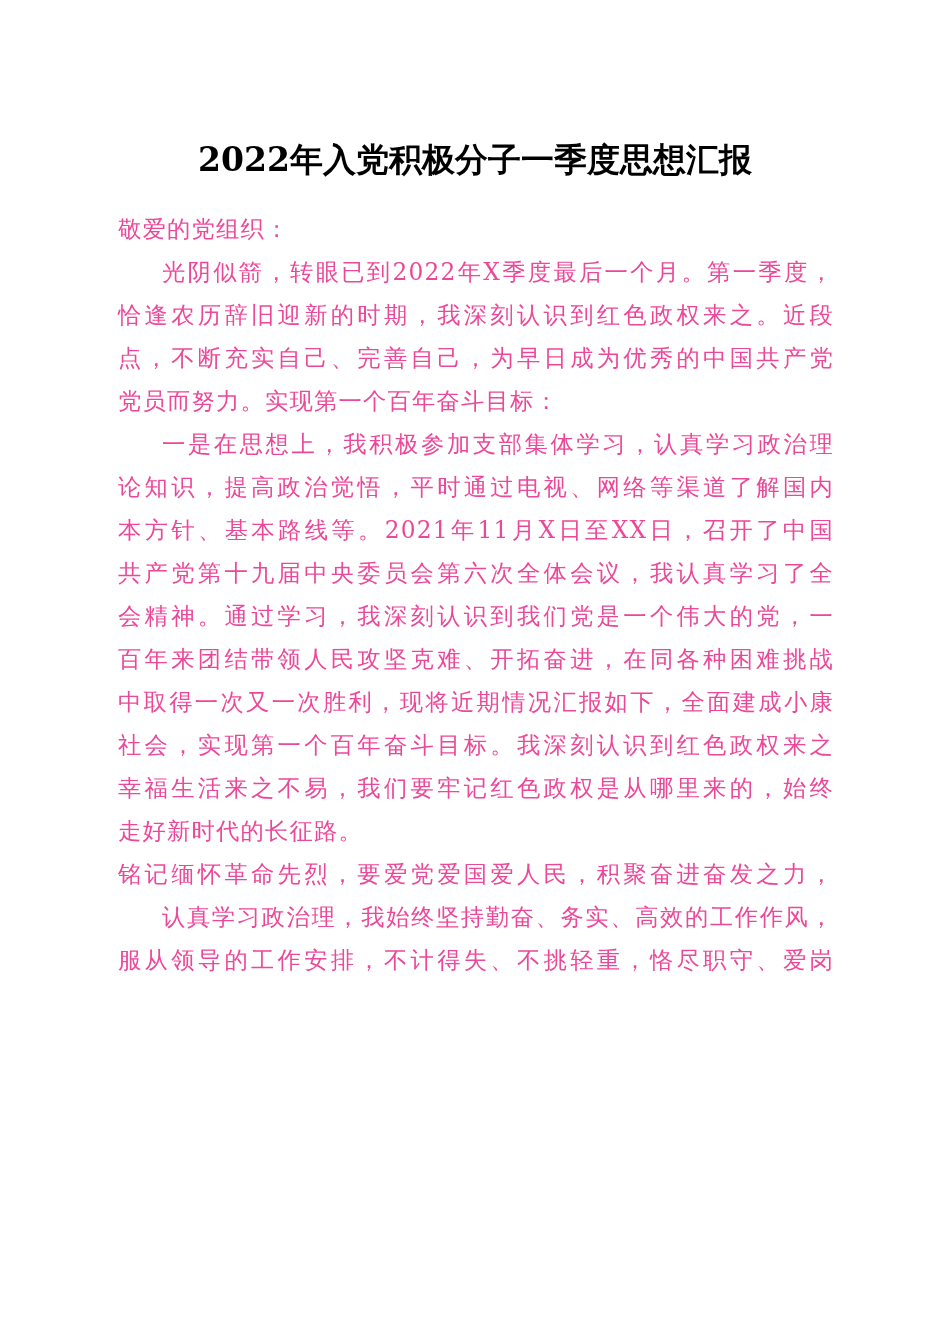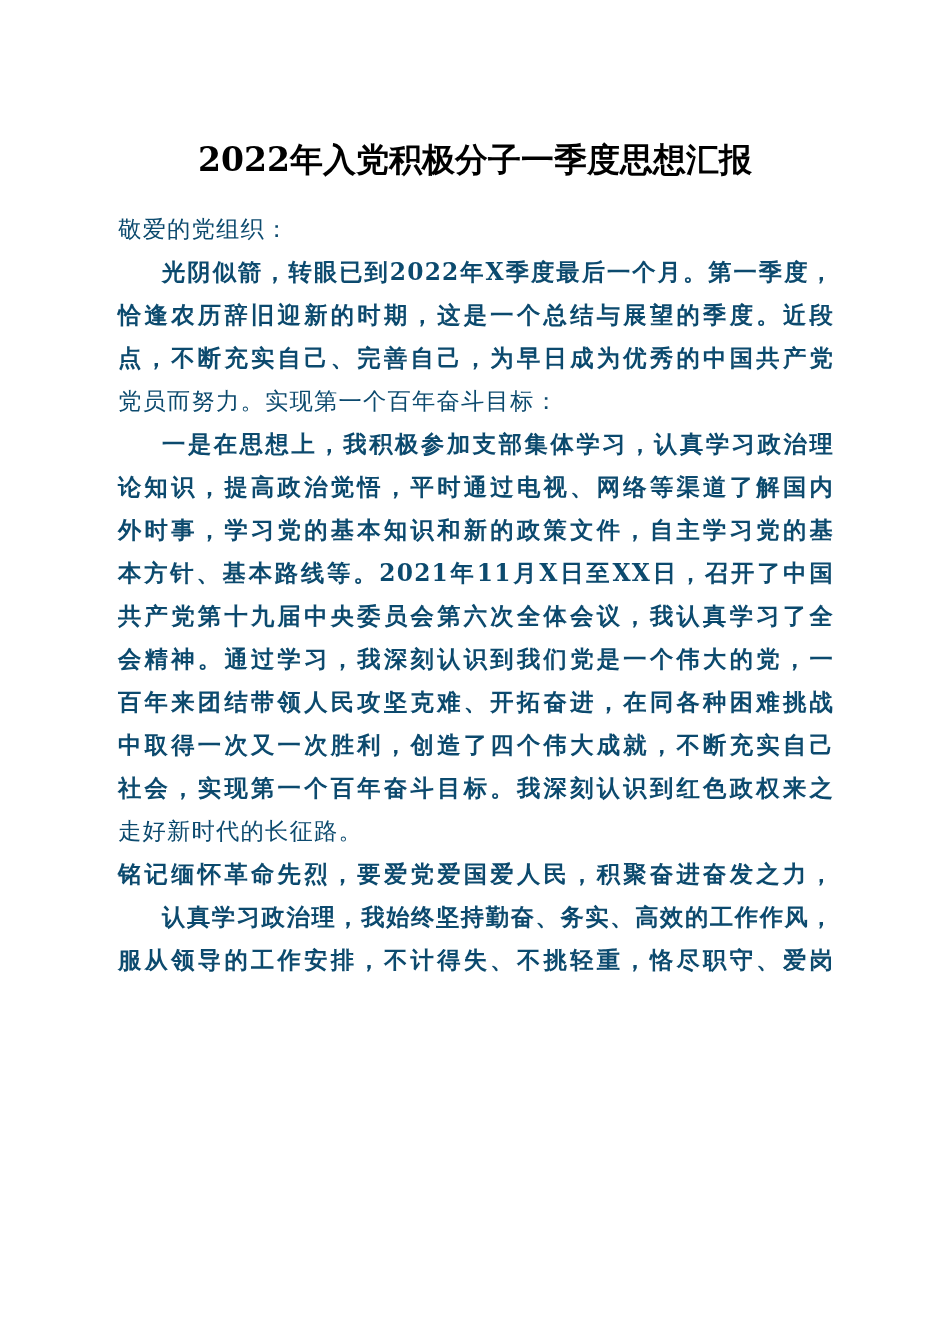--- a/index.html
+++ b/index.html
@@ -7,53 +7,53 @@
     .page { position: absolute; left: 0; top: 0; width: 950px; height: 1344px; background: #fff; border-radius: 8px; }
     .title {
       position: absolute; left: 0; top: 140px; width: 950px; text-align: center;
       font-family: "DejaVu Serif", "Liberation Serif", serif;
       font-weight: bold; font-size: 33px; color: #000; letter-spacing: 0px;
       line-height: 40px;
     }
     .body {
       position: absolute; left: 118px; top: 207px; width: 716px;
       font-family: "DejaVu Serif", "Liberation Serif", serif;
-      font-size: 23.3px; color: #0c4a6e; line-height: 43px;
+      font-size: 23.3px; color: #ec4899; line-height: 43px;
       letter-spacing: 1.2px;
     }
     .line { display: block; white-space: nowrap; height: 43px; }
     .indent { padding-left: 44px; }
-    .justify { text-align: justify; text-align-last: justify; font-weight: bold; }
+    .justify { text-align: justify; text-align-last: justify; }
   </style>
 </head>
 <body>
 
 <div class="page">
   <div class="title">2022年入党积极分子一季度思想汇报</div>
 
   <div class="body">
     <span class="line">敬爱的党组织：</span>
 
     <div>
       <span class="line indent justify">光阴似箭，转眼已到2022年X季度最后一个月。第一季度，</span>
-      <span class="line justify">恰逢农历辞旧迎新的时期，这是一个总结与展望的季度。近段</span>
+      <span class="line justify">恰逢农历辞旧迎新的时期，我深刻认识到红色政权来之。近段</span>
       <span class="line justify">点，不断充实自己、完善自己，为早日成为优秀的中国共产党</span>
       <span class="line">党员而努力。实现第一个百年奋斗目标：</span>
     </div>
 
     <div>
       <span class="line indent justify">一是在思想上，我积极参加支部集体学习，认真学习政治理</span>
       <span class="line justify">论知识，提高政治觉悟，平时通过电视、网络等渠道了解国内</span>
-      <span class="line justify">外时事，学习党的基本知识和新的政策文件，自主学习党的基</span>
       <span class="line justify">本方针、基本路线等。2021年11月X日至XX日，召开了中国</span>
       <span class="line justify">共产党第十九届中央委员会第六次全体会议，我认真学习了全</span>
       <span class="line justify">会精神。通过学习，我深刻认识到我们党是一个伟大的党，一</span>
       <span class="line justify">百年来团结带领人民攻坚克难、开拓奋进，在同各种困难挑战</span>
-      <span class="line justify">中取得一次又一次胜利，创造了四个伟大成就，不断充实自己</span>
+      <span class="line justify">中取得一次又一次胜利，现将近期情况汇报如下，全面建成小康</span>
       <span class="line justify">社会，实现第一个百年奋斗目标。我深刻认识到红色政权来之</span>
+      <span class="line justify">幸福生活来之不易，我们要牢记红色政权是从哪里来的，始终</span>
       <span class="line">走好新时代的长征路。</span>
       <span class="line justify">铭记缅怀革命先烈，要爱党爱国爱人民，积聚奋进奋发之力，</span>
     </div>
 
     <div>
       <span class="line indent justify">认真学习政治理，我始终坚持勤奋、务实、高效的工作作风，</span>
       <span class="line justify">服从领导的工作安排，不计得失、不挑轻重，恪尽职守、爱岗</span>
     </div>
   </div>
 </div>

